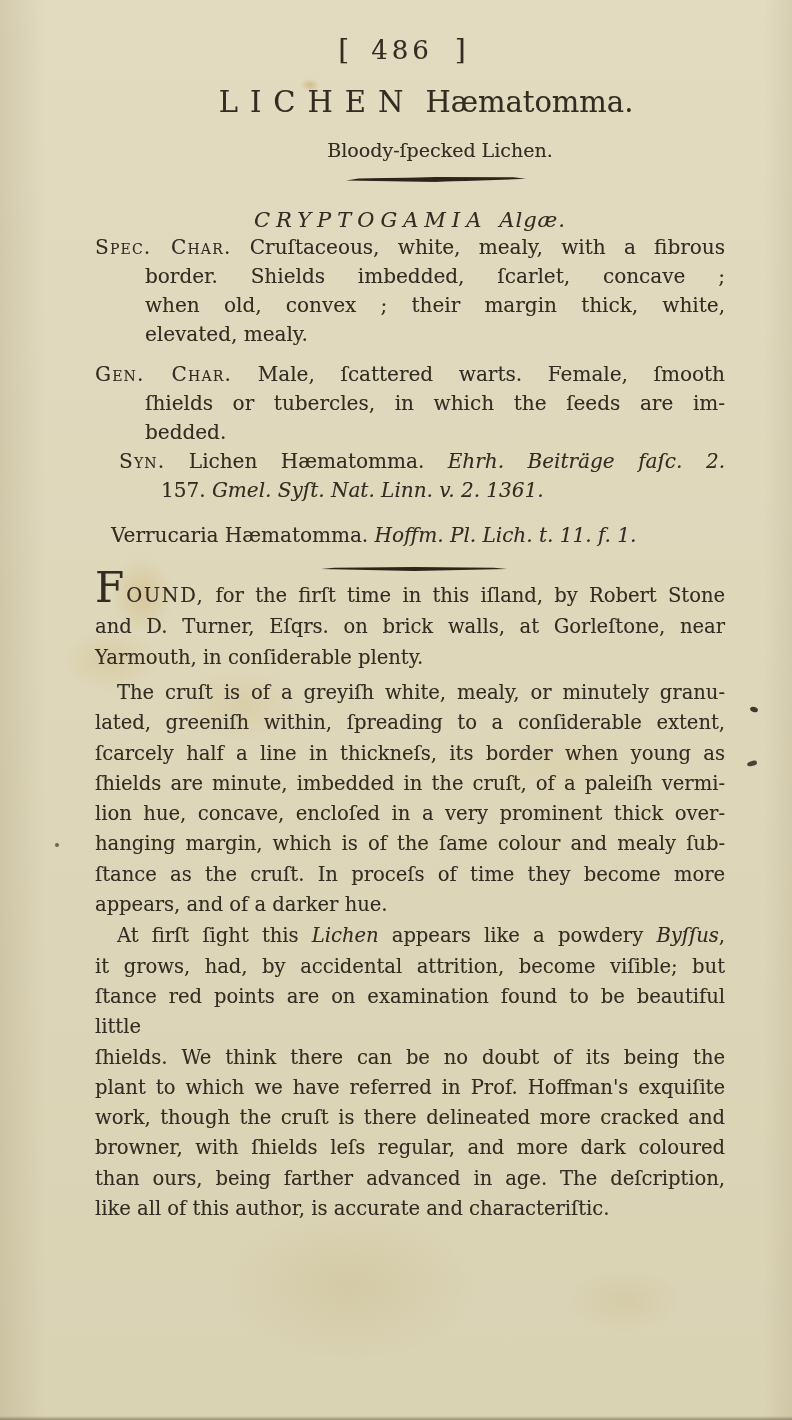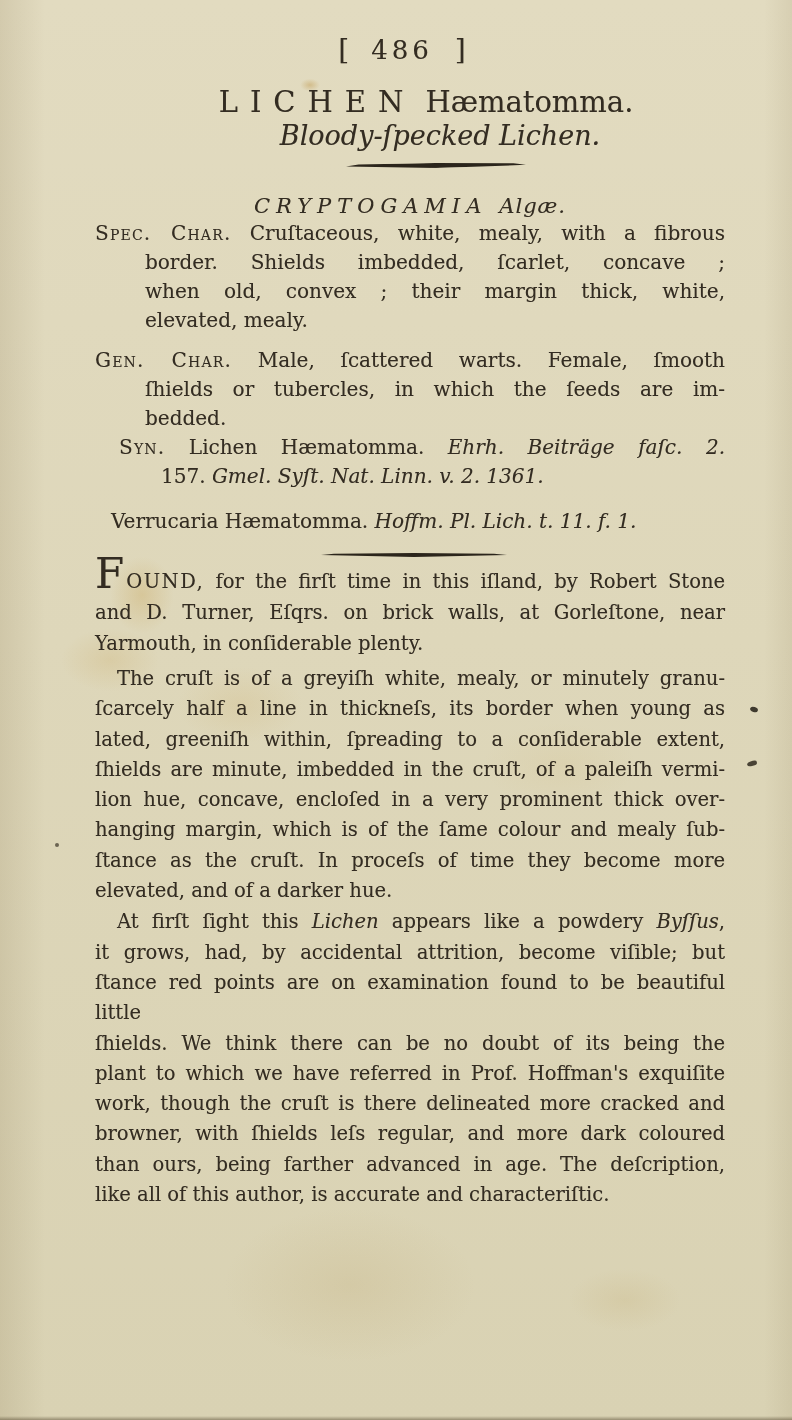--- a/index.html
+++ b/index.html
@@ -30,21 +30,21 @@
   }
   .content { position:absolute; left:95px; top:36px; width:630px; }
 
   
   .folio { text-align:center; font-size:26px; line-height:28px; transform: translateX(-8px); }
   .folio .bracket { font-size:28px; }
   .folio .num { margin:0 22px; letter-spacing:4px; }
   .title-line { text-align:center; margin-top:22px; font-size:29px; line-height:32px; white-space:nowrap; transform: translateX(16px); }
   .genus { letter-spacing:12px; }
   .species { margin-left:10px; }
-  .subtitle { text-align:center; font-style:italic; font-size:27px; line-height:32px; margin-top:2px; transform: translateX(30px); }
+  .subtitle { text-align:center; font-size:19px; line-height:32px; margin-top:16px; transform: translateX(30px); }
   .rule { background:#2b251b; clip-path: polygon(0 52%, 7% 18%, 50% 0, 93% 18%, 100% 52%, 50% 100%); }
   .rule-top { width:180px; height:5px; margin:11px auto 0; transform: translateX(26px) rotate(-0.5deg); }
   .rule-mid { width:186px; height:4px; margin:17px auto 0; transform: translateX(4px); }
   .class-line { text-align:center; font-style:italic; font-size:21px; line-height:26px; margin-top:25px; white-space:nowrap; }
   .class-name { letter-spacing:6px; }
   .order-name { margin-left:12px; letter-spacing:1px; }
 
   
   .par { font-size:20px; }
   .line { text-align: justify; text-align-last: justify; line-height:29px; }
@@ -123,27 +123,27 @@
     <div class="rule rule-mid"></div>
 
     <div class="par bodypar found">
         <div class="line"><span class="dc">F</span><span class="uc">OUND,</span><span> for the firſt time in this iſland, by Robert Stone</span></div>
         <div class="line">and D. Turner, Eſqrs. on brick walls, at Gorleſtone, near</div>
         <div class="line">Yarmouth, in conſiderable plenty.</div>
       </div>
 
     <div class="par bodypar para2 indent1">
         <div class="line">The cruſt is of a greyiſh white, mealy, or minutely granu-</div>
+        <div class="line">lated, greeniſh within, ſpreading to a conſiderable extent,</div>
         <div class="line">ſcarcely half a line in thickneſs, its border when young as</div>
-        <div class="line">lated, greeniſh within, ſpreading to a conſiderable extent,</div>
         <div class="line">ſhields are minute, imbedded in the cruſt, of a paleiſh vermi-</div>
         <div class="line">lion hue, concave, encloſed in a very prominent thick over-</div>
         <div class="line">hanging margin, which is of the ſame colour and mealy ſub-</div>
         <div class="line">ſtance as the cruſt. In proceſs of time they become more</div>
-        <div class="line">elevated, and of a darker hue.</div>
+        <div class="line">appears, and of a darker hue.</div>
       </div>
 
     <div class="par bodypar para3 indent1">
         <div class="line"><span>At firſt ſight this </span><span class="it">Lichen</span><span> appears like a powdery </span><span class="it">Byſſus</span><span>,</span></div>
         <div class="line">it grows, had, by accidental attrition, become viſible; but</div>
         <div class="line">ſtance red points are on examination found to be beautiful little</div>
         <div class="line">ſhields. We think there can be no doubt of its being the</div>
         <div class="line">plant to which we have referred in Prof. Hoffman's exquiſite</div>
         <div class="line">work, though the cruſt is there delineated more cracked and</div>
         <div class="line">browner, with ſhields leſs regular, and more dark coloured</div>

